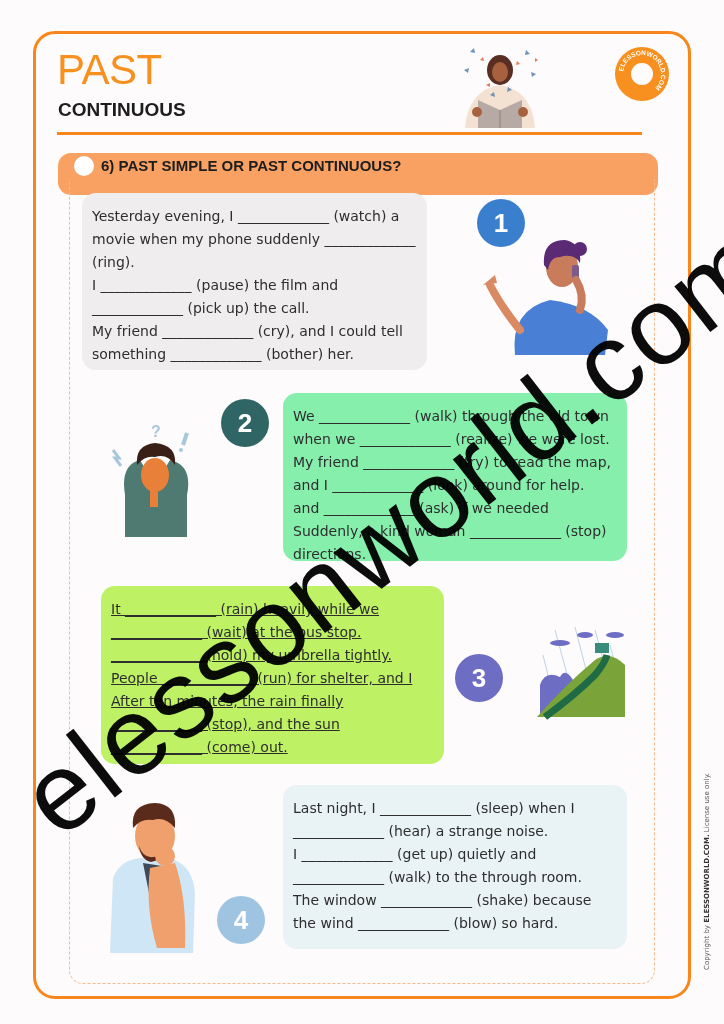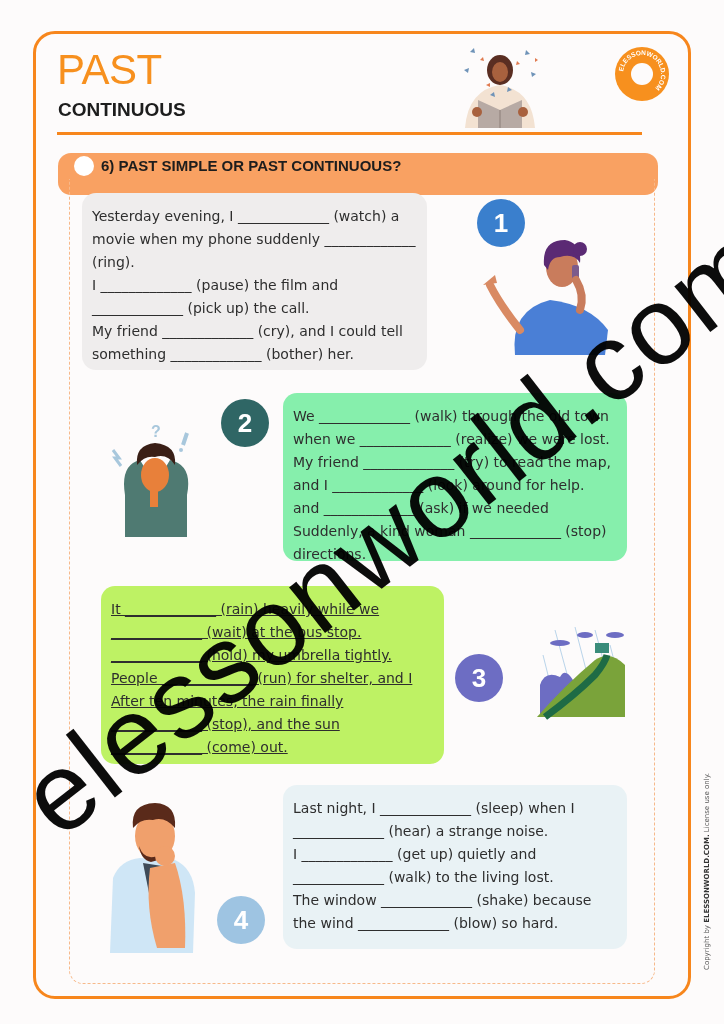--- a/index.html
+++ b/index.html
@@ -204,21 +204,21 @@
   <path d="M5 92 L5 60 Q10 45 25 52 Q30 42 38 55 L38 92 Z" fill="#6d6dc3"></path>
   <path d="M2 92 Q30 60 60 35 Q75 25 90 40 L90 92 Z" fill="#7aa33a"></path>
   <path d="M10 92 Q40 70 60 50 Q70 38 72 30" stroke="#1e6b45" stroke-width="7" fill="none"></path>
   <rect x="60" y="18" width="14" height="10" fill="#3a8c7a"></rect>
 </svg>
 
 <div class="box box4">
   <div class="line">Last night, I _____________ (sleep) when I</div>
   <div class="line">_____________ (hear) a strange noise.</div>
   <div class="line">I _____________ (get up) quietly and</div>
-  <div class="line">_____________ (walk) to the living lost.</div>
+  <div class="line">_____________ (walk) to the through room.</div>
   <div class="line">The window _____________ (shake) because</div>
   <div class="line">the wind _____________ (blow) so hard.</div>
 </div>
 <div class="num num4">4</div>
 <svg class="illus" style="left:105px;top:798px" width="95" height="160" viewBox="0 0 95 160">
   <path d="M5 155 L8 80 Q15 62 35 60 L70 62 Q88 70 90 95 L88 155 Z" fill="#cfe6f6"></path>
   <path d="M38 65 L55 150 L65 150 L70 70" fill="#3e4a57"></path>
   <ellipse cx="50" cy="38" rx="20" ry="24" fill="#f0a06c"></ellipse>
   <path d="M28 30 Q25 6 50 5 Q72 6 70 30 Q60 18 48 22 Q36 20 28 30 Z" fill="#5a2a1a"></path>
   <path d="M34 48 Q40 66 58 55 Q56 62 46 64 Q36 62 34 48 Z" fill="#5a2a1a"></path>

